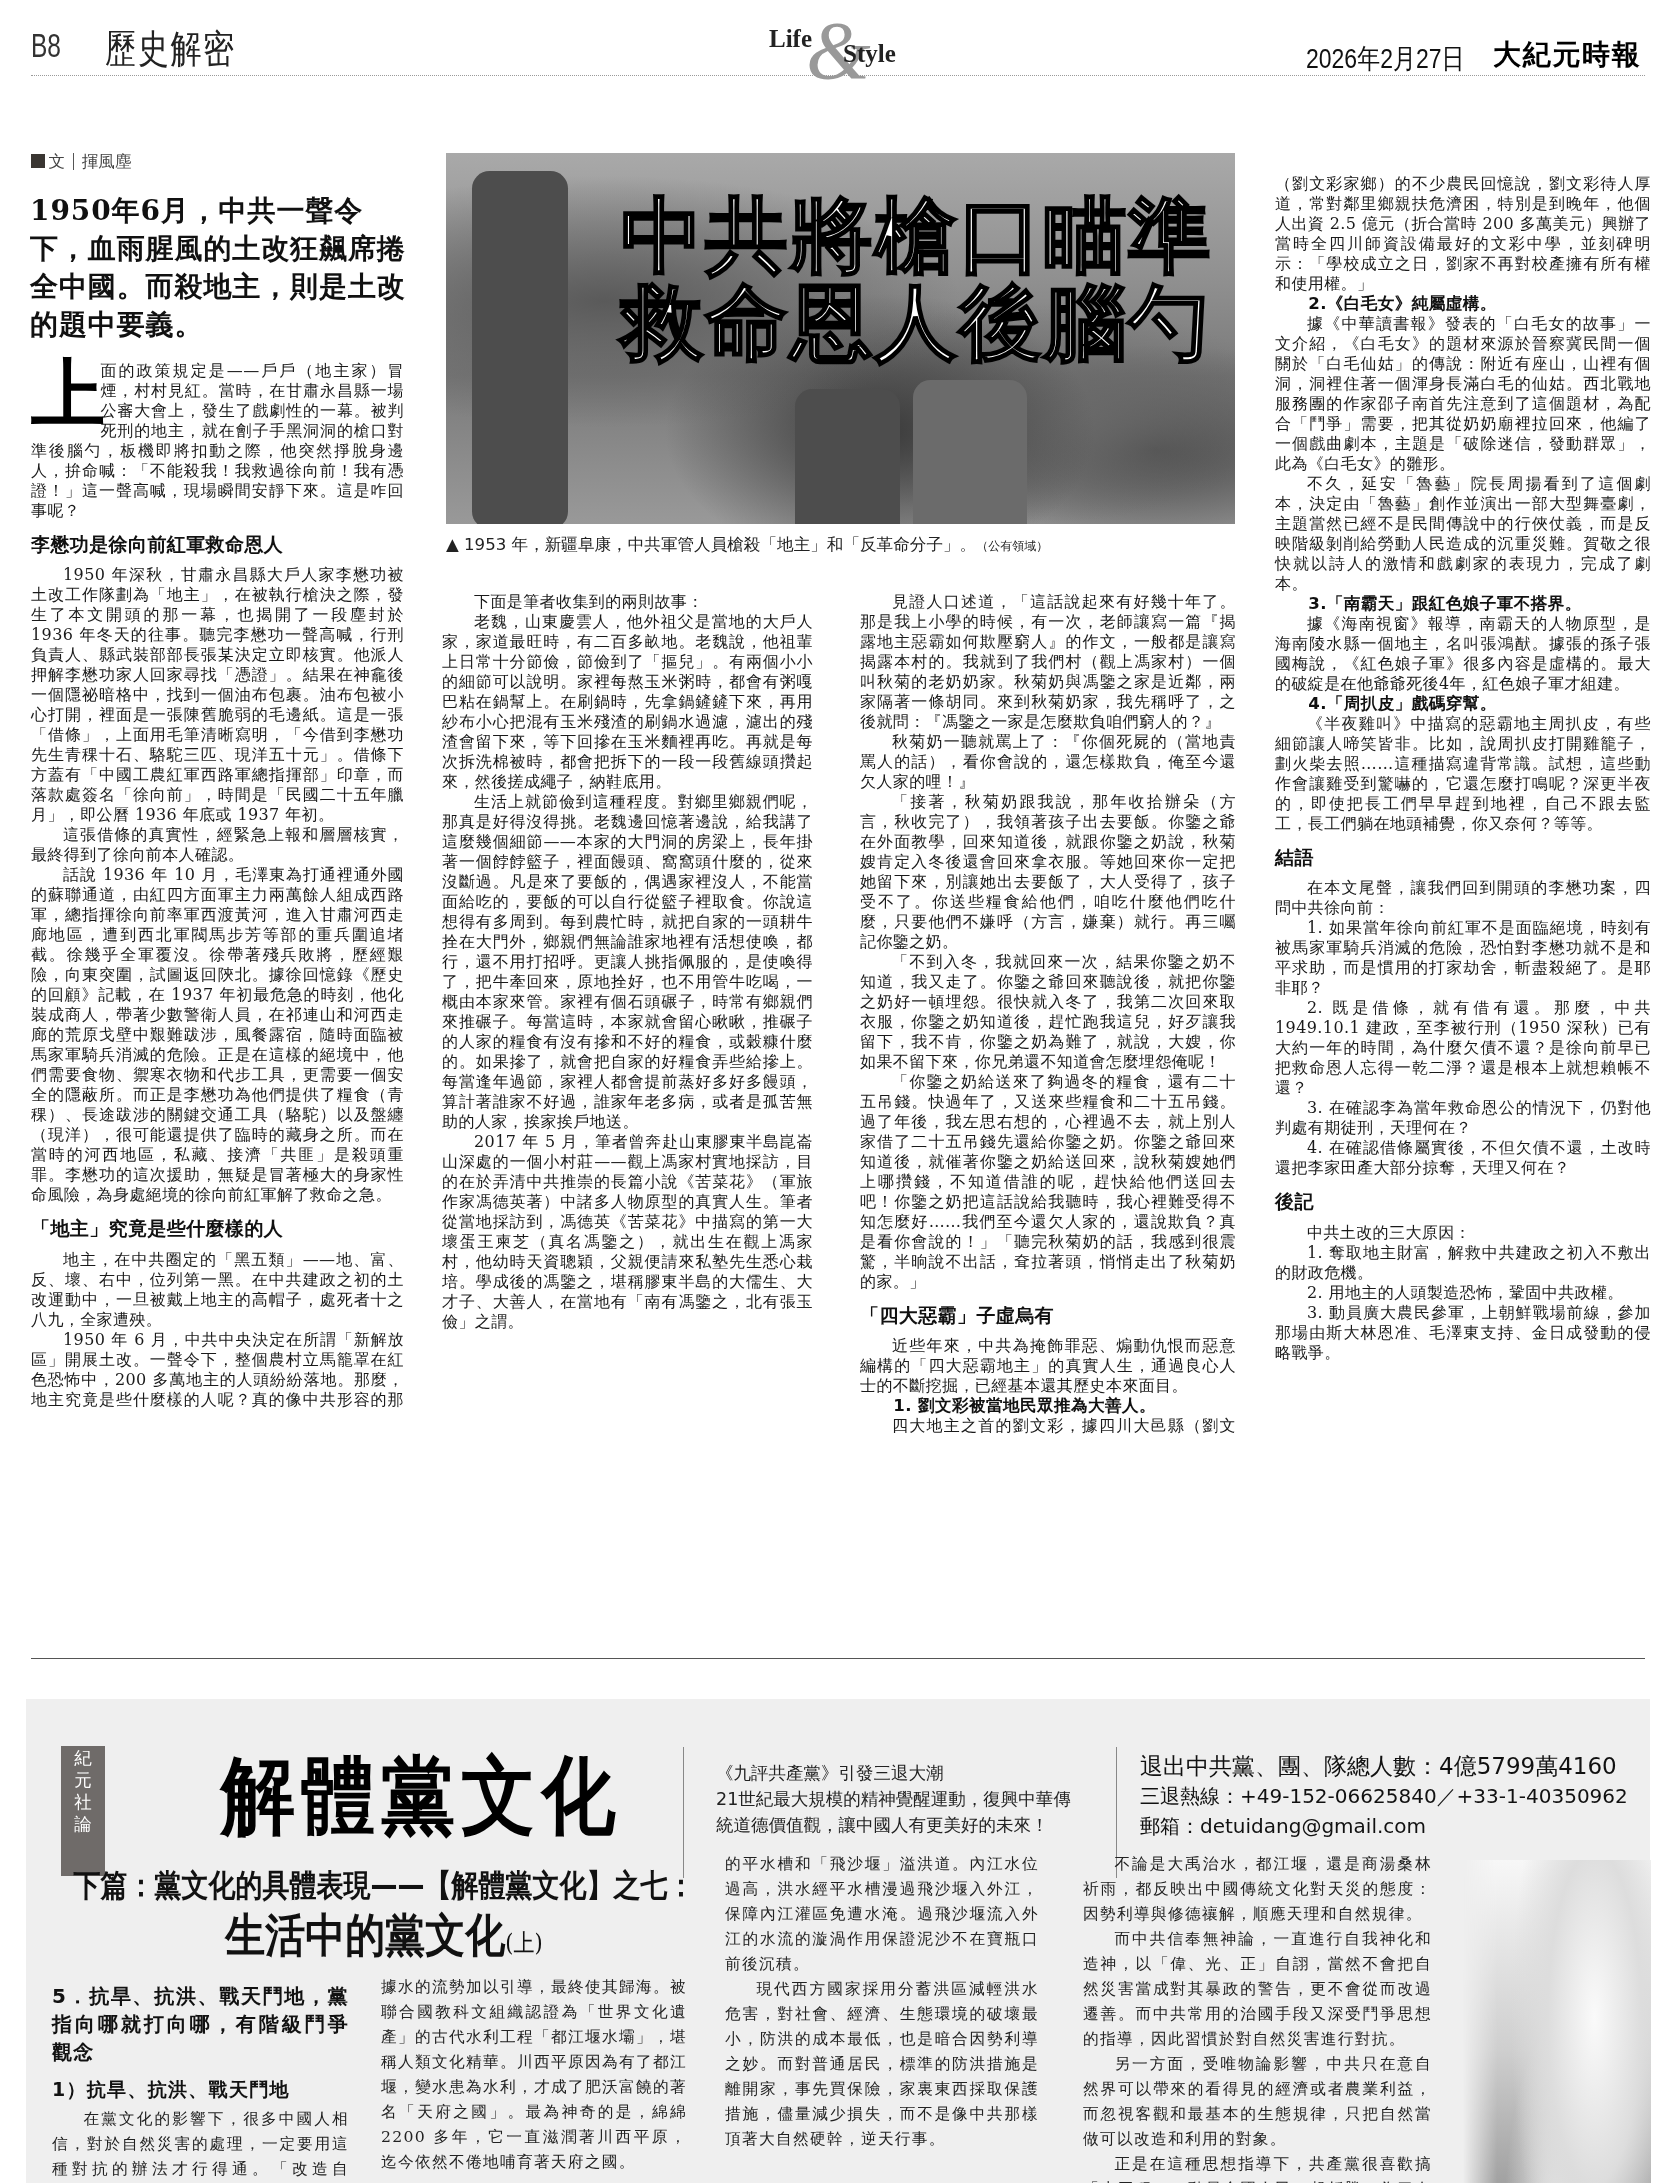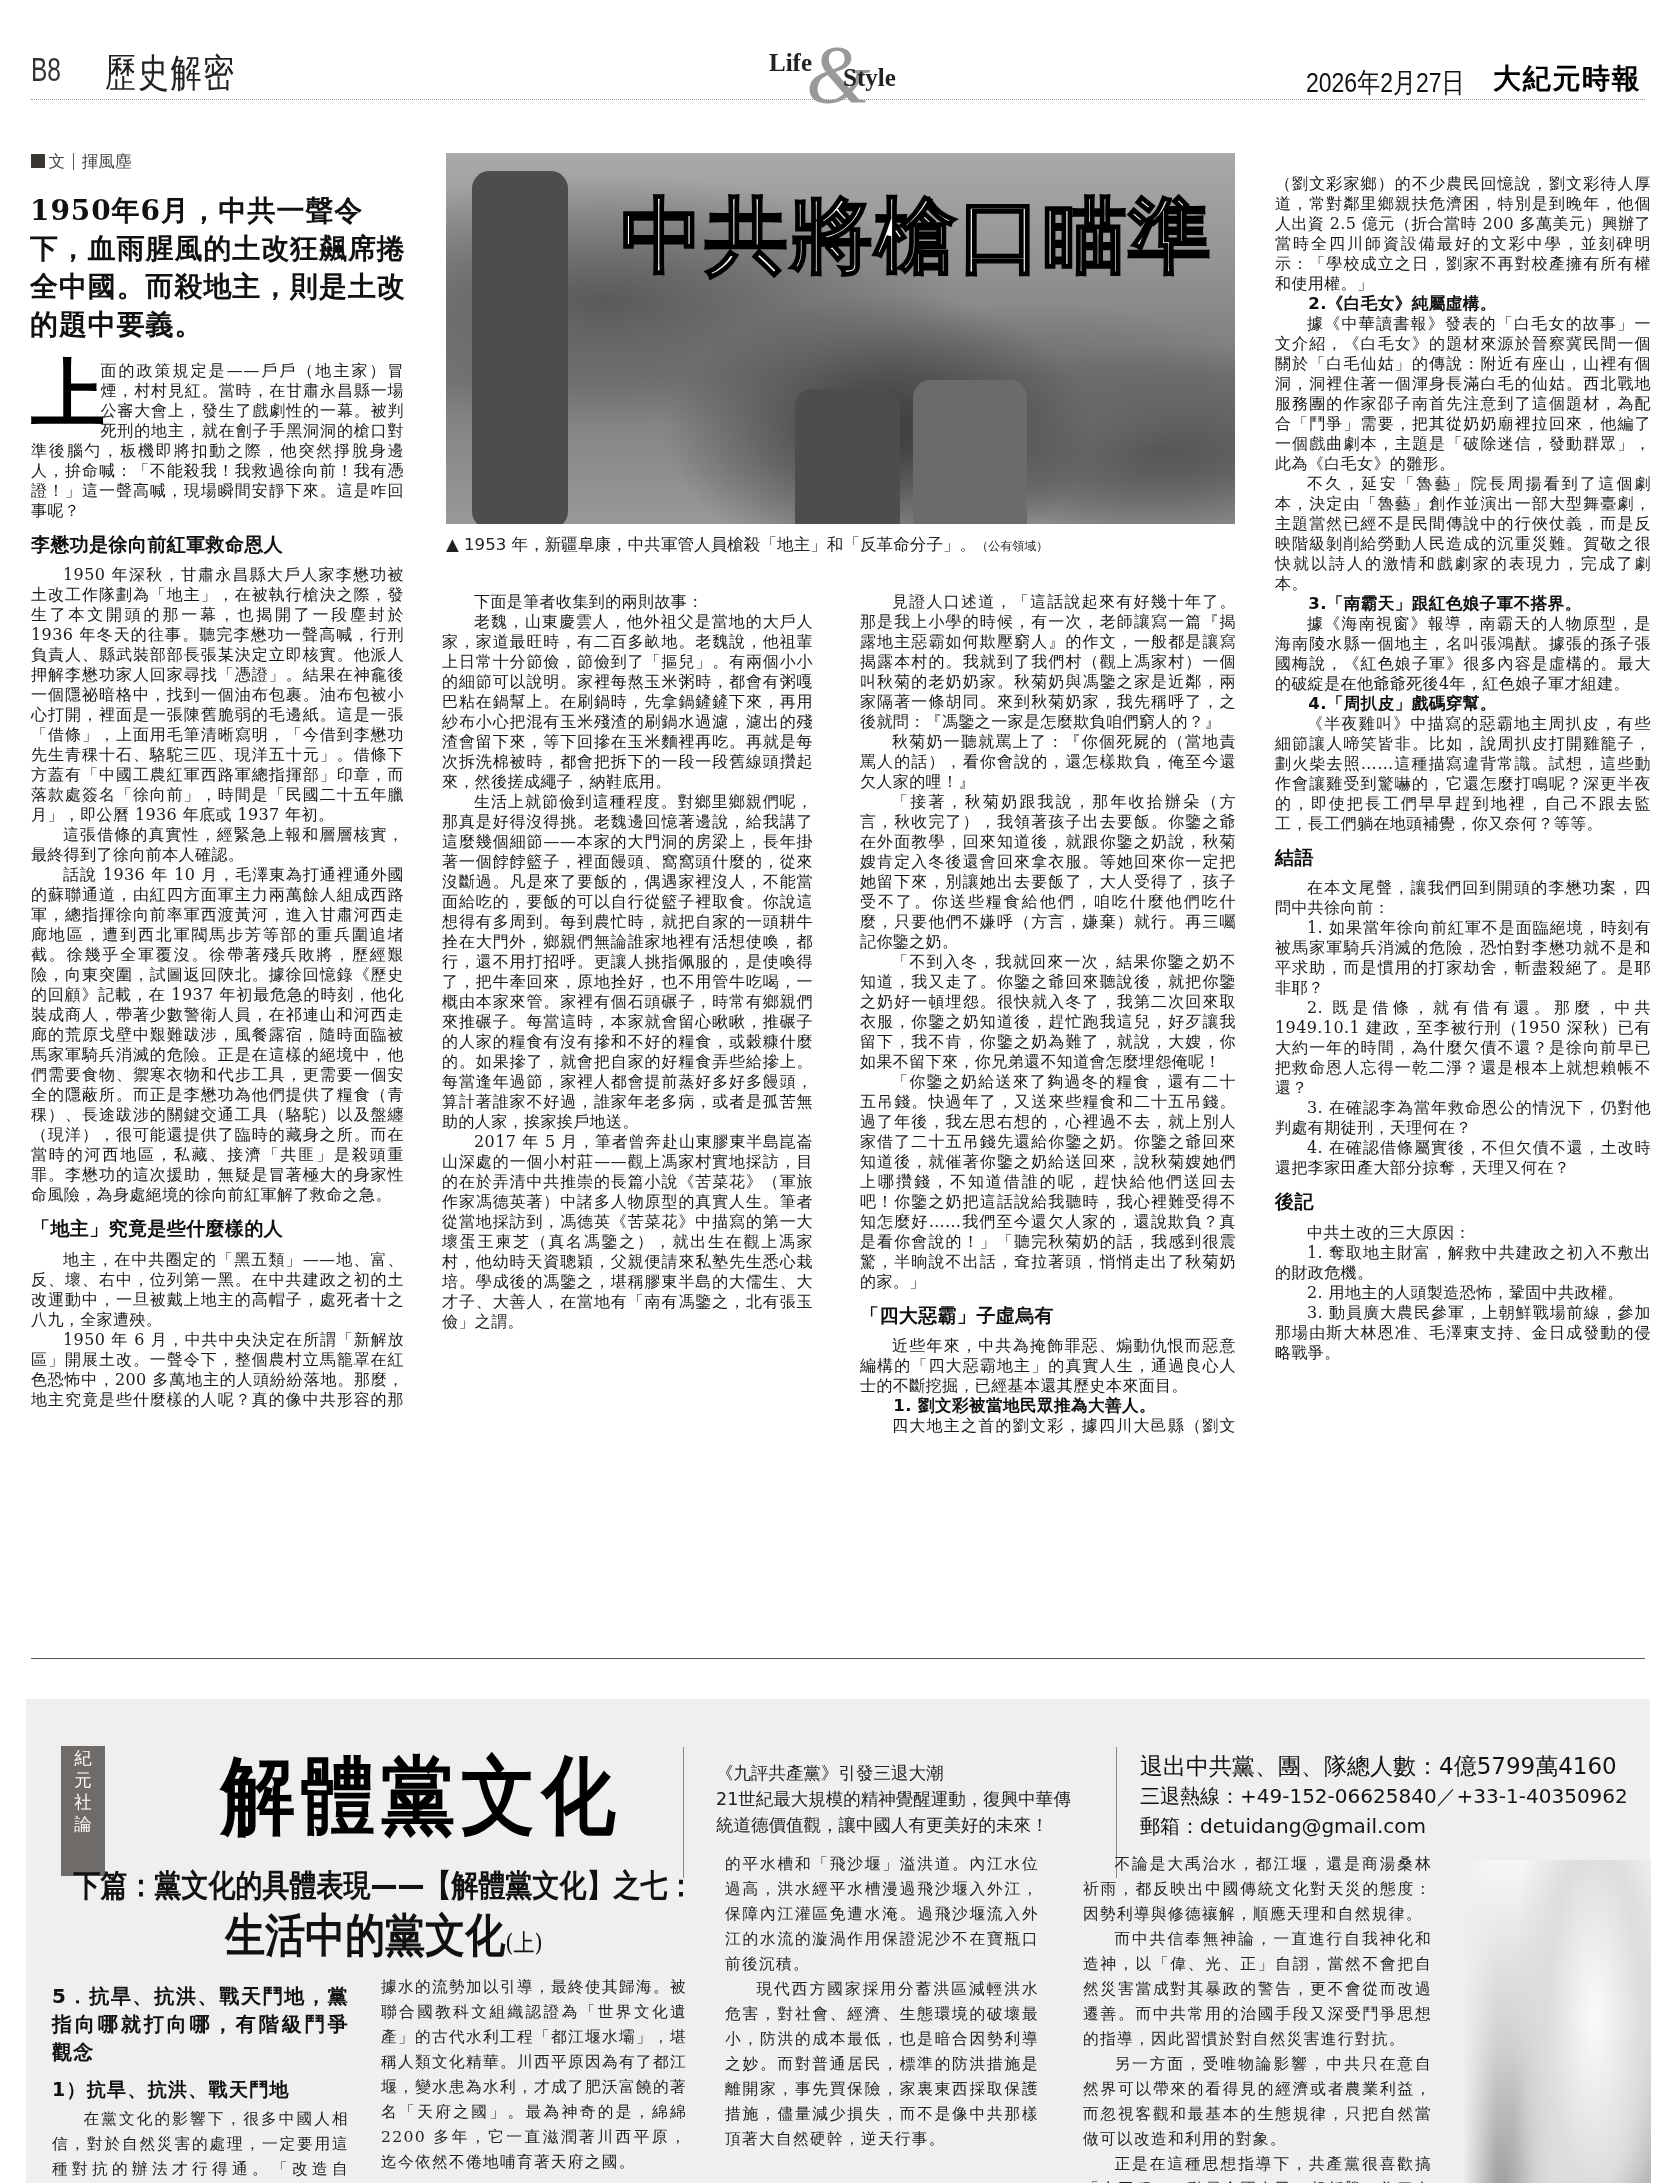--- a/index.html
+++ b/index.html
@@ -1,20 +1,20 @@
 <!DOCTYPE html>
 <html style="font-size:7px"><head>
 <meta charset="utf-8">
 <style>
   * { box-sizing: border-box; margin: 0; padding: 0; }
   html, body { width: 1676px; height: 2501px; background: #ffffff; overflow: hidden; }
   body { position: relative; font-family: "DejaVu Serif", serif; color: #1a1a1a; }
 
   
-  .masthead { position: absolute; left: 0; top: 0; width: 1676px; height: 79px; margin-top: 24px; }
+  .masthead { position: absolute; left: 0; top: 0; width: 1676px; height: 79px; }
   .mh-page { position: absolute; left: 31px; top: 27px; font-family: "Liberation Sans", sans-serif; font-size: 24.5px; color: #333; transform: scaleY(1.35); transform-origin: left top; }
   .mh-section { position: absolute; left: 105px; top: 23px; font-family: "DejaVu Serif", serif; font-size: 31px; color: #222; letter-spacing: 1.7px; transform: scaleY(1.25); transform-origin: left top; }
   .mh-life { position: absolute; left: 769px; top: 24.5px; font-family: "Liberation Serif", serif; font-size: 25px; font-weight: bold; color: #222; }
   .mh-amp { position: absolute; left: 806px; top: 8.7px; font-family: "Liberation Serif", serif; font-style: italic; font-size: 83px; color: #999; line-height: 1; }
   .mh-style { position: absolute; left: 843px; top: 40px; font-family: "Liberation Serif", serif; font-size: 25px; font-weight: bold; color: #222; }
   .mh-date { position: absolute; left: 1306px; top: 40px; font-family: "Liberation Sans", sans-serif; font-size: 23px; color: #111; transform: scaleY(1.2); transform-origin: left top; }
   .mh-logo { position: absolute; left: 1493px; top: 36px; font-family: "DejaVu Sans", sans-serif; font-weight: bold; font-size: 28px; color: #000; letter-spacing: 1.7px; }
   .mh-rule { position: absolute; left: 31px; top: 75px; width: 1614px; border-top: 1.7px dotted #9a9a9a; }
 
   
@@ -109,20 +109,21 @@
   <p>地主，在中共圈定的「黑五類」——地、富、反、壞、右中，位列第一黑。在中共建政之初的土改運動中，一旦被戴上地主的高帽子，處死者十之八九，全家遭殃。</p>
   <p style="height:79px; overflow:hidden;">1950 年 6 月，中共中央決定在所謂「新解放區」開展土改。一聲令下，整個農村立馬籠罩在紅色恐怖中，200 多萬地主的人頭紛紛落地。那麼，地主究竟是些什麼樣的人呢？真的像中共形容的那樣罪大惡極，罪該萬死嗎？首先，李懋功的故事，被記載在河北保定市報：《徐向前一段鮮為人知的軼事》一文中。文章承認：李懋功並不是惡名昭彰的大地主，在村裡，他的名聲還算過得去，偶爾接濟鄉裡……而在徐向前簽名的那張借條中，稱李懋功為「李懋功先生」。</p>
 </div>
 
 <div class="photo">
   <div class="fig" style="left:26px; top:17.5px; width:96px; height:358px;"></div>
   <div class="fig" style="left:349px; top:236px; width:105px; height:175px;"></div>
   <div class="fig" style="left:467px; top:227px; width:114px; height:183px; background:#6b6b6b;"></div>
   <div class="photo-title">
     <div>中共將槍口瞄準</div>
+    <div>救命恩人後腦勺</div>
   </div>
 </div>
 <div class="caption">
   <span>▲ 1953 年，新疆阜康，中共軍管人員槍殺「地主」和「反革命分子」。</span><span class="src">（公有領域）</span>
 </div>
 
 <div class="col" style="left:442px; top:566px; width:371px;">
   <p>下面是筆者收集到的兩則故事：</p>
   <p>老魏，山東慶雲人，他外祖父是當地的大戶人家，家道最旺時，有二百多畝地。老魏說，他祖輩上日常十分節儉，節儉到了「摳兒」。有兩個小小的細節可以說明。家裡每熬玉米粥時，都會有粥嘎巴粘在鍋幫上。在刷鍋時，先拿鍋鏟鏟下來，再用紗布小心把混有玉米殘渣的刷鍋水過濾，濾出的殘渣會留下來，等下回摻在玉米麵裡再吃。再就是每次拆洗棉被時，都會把拆下的一段一段舊線頭攢起來，然後搓成繩子，納鞋底用。</p>
   <p>生活上就節儉到這種程度。對鄉里鄉親們呢，那真是好得沒得挑。老魏邊回憶著邊說，給我講了這麼幾個細節——本家的大門洞的房梁上，長年掛著一個餑餑籃子，裡面饅頭、窩窩頭什麼的，從來沒斷過。凡是來了要飯的，偶遇家裡沒人，不能當面給吃的，要飯的可以自行從籃子裡取食。你說這想得有多周到。每到農忙時，就把自家的一頭耕牛拴在大門外，鄉親們無論誰家地裡有活想使喚，都行，還不用打招呼。更讓人挑指佩服的，是使喚得了，把牛牽回來，原地拴好，也不用管牛吃喝，一概由本家來管。家裡有個石頭碾子，時常有鄉親們來推碾子。每當這時，本家就會留心瞅瞅，推碾子的人家的糧食有沒有摻和不好的糧食，或穀糠什麼的。如果摻了，就會把自家的好糧食弄些給摻上。每當逢年過節，家裡人都會提前蒸好多好多饅頭，算計著誰家不好過，誰家年老多病，或者是孤苦無助的人家，挨家挨戶地送。</p>

